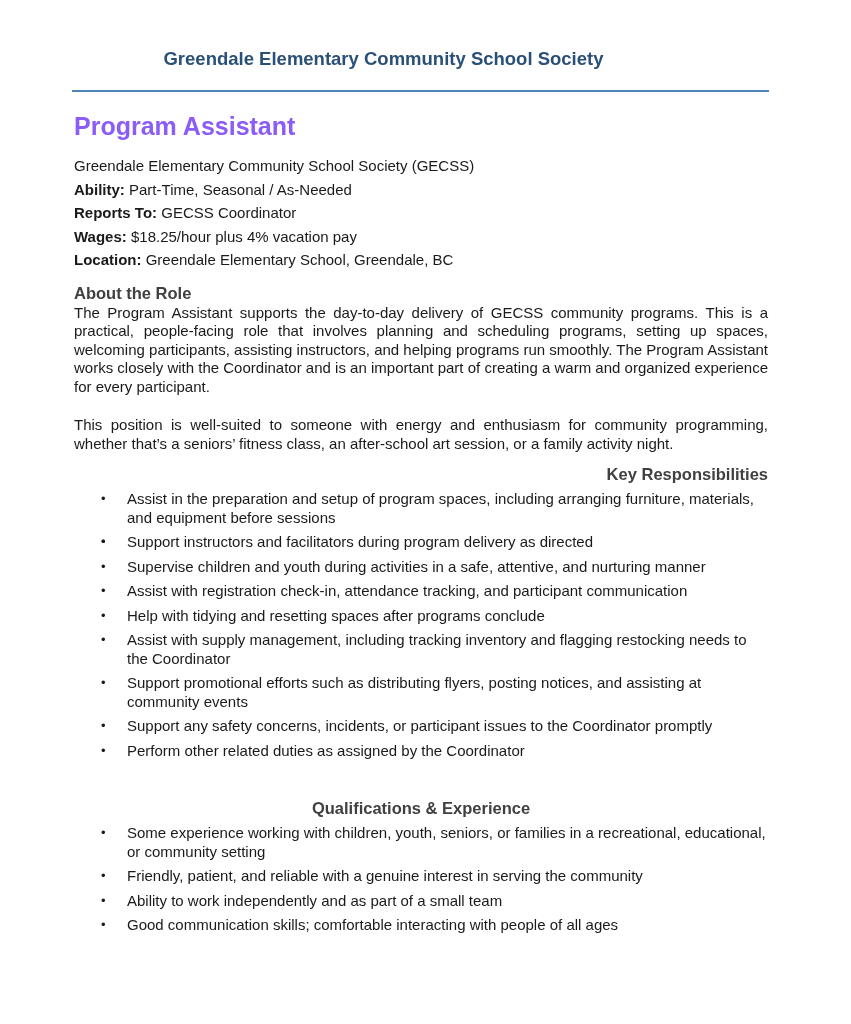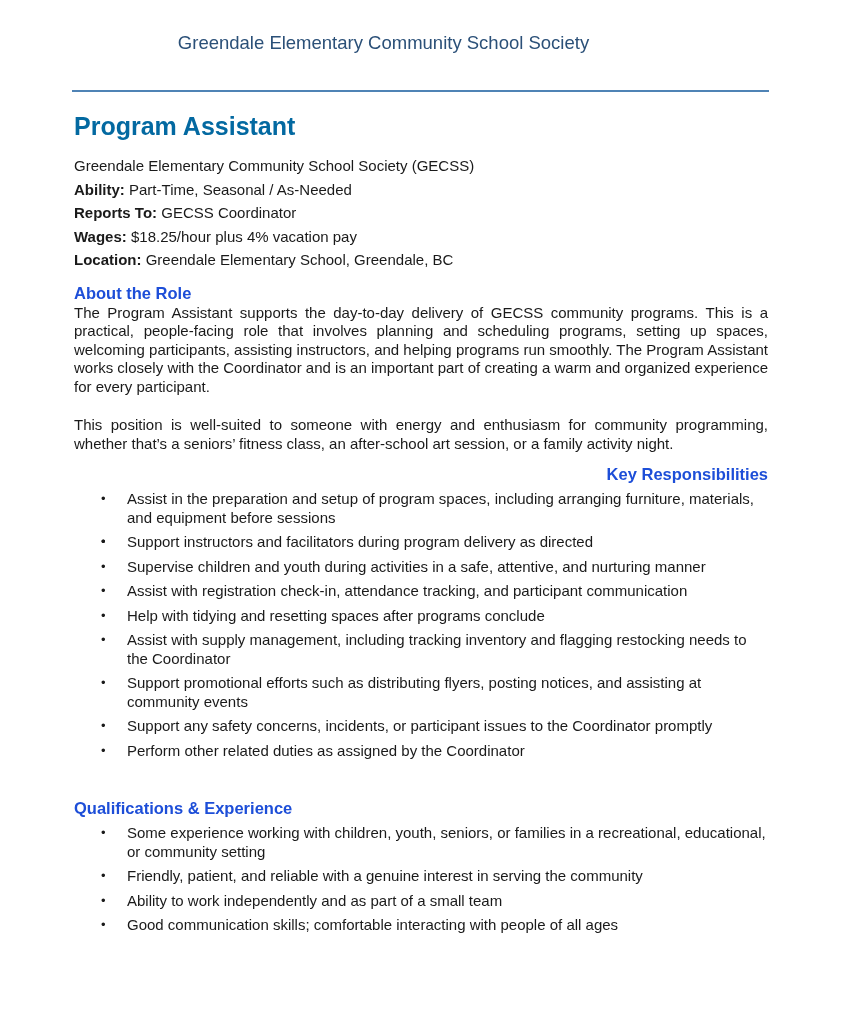--- a/index.html
+++ b/index.html
@@ -1,37 +1,37 @@
 <!DOCTYPE html>
 <html><head>
   <meta charset="utf-8">
   <style>
     html, body { margin: 0; padding: 0; background: #ffffff; }
     body {
       width: 851px; height: 1024px; position: relative; overflow: hidden;
       font-family: "Liberation Sans", sans-serif; color: #1a1a1a;
     }
     .org-header {
-      position: absolute; left: 0; width: 767px; top: 32px;
-      text-align: center; font-weight: normal; font-size: 18.5px; color: #2b5078;
+      position: absolute; left: 0; width: 767px; top: 48px;
+      text-align: center; font-weight: bold; font-size: 18.5px; color: #2b5078;
     }
     .rule {
       position: absolute; left: 72px; width: 697px; top: 90px;
       height: 2px; background: #4f83b5;
     }
     .content { position: absolute; left: 74px; top: 110px; width: 694px; }
     .page-title {
-      font-size: 25px; font-weight: bold; color: #0369a1;
+      font-size: 25px; font-weight: bold; color: #8b5cf6;
       margin: 0 0 12px 0; line-height: 32px;
     }
     .meta-line { font-size: 15px; line-height: 23.5px; margin: 0; }
     .meta-line b { font-weight: bold; }
     .org-full { font-weight: normal; }
     .section-heading {
-      font-size: 16.5px; font-weight: bold; color: #1d4ed8;
+      font-size: 16.5px; font-weight: bold; color: #404040;
       margin: 0; line-height: 22px;
     }
     .para {
       font-size: 15px; line-height: 18.5px; margin: 0; text-align: justify;
     }
     ul.bullets { list-style: none; margin: 0; padding: 0; }
     ul.bullets li {
       position: relative; padding-left: 53px; font-size: 15px; line-height: 18.5px;
     }
     ul.bullets li .bullet {
@@ -77,20 +77,20 @@
     <li style="margin-bottom:6px;"><span class="bullet">•</span><span>Support instructors and facilitators during program delivery as directed</span></li>
     <li style="margin-bottom:6px;"><span class="bullet">•</span><span>Supervise children and youth during activities in a safe, attentive, and nurturing manner</span></li>
     <li style="margin-bottom:6px;"><span class="bullet">•</span><span>Assist with registration check-in, attendance tracking, and participant communication</span></li>
     <li style="margin-bottom:6px;"><span class="bullet">•</span><span>Help with tidying and resetting spaces after programs conclude</span></li>
     <li style="margin-bottom:6px;"><span class="bullet">•</span><span>Assist with supply management, including tracking inventory and flagging restocking needs to the Coordinator</span></li>
     <li style="margin-bottom:6px;"><span class="bullet">•</span><span>Support promotional efforts such as distributing flyers, posting notices, and assisting at community events</span></li>
     <li style="margin-bottom:6px;"><span class="bullet">•</span><span>Support any safety concerns, incidents, or participant issues to the Coordinator promptly</span></li>
     <li><span class="bullet">•</span><span>Perform other related duties as assigned by the Coordinator</span></li>
   </ul>
 
-  <h2 class="section-heading" style="margin-top:37px; margin-bottom:5px;">Qualifications &amp; Experience</h2>
+  <h2 class="section-heading" style="margin-top:37px; margin-bottom:5px;text-align:center;">Qualifications &amp; Experience</h2>
   <ul class="bullets">
     <li style="margin-bottom:6px;"><span class="bullet">•</span><span>Some experience working with children, youth, seniors, or families in a recreational, educational, or community setting</span></li>
     <li style="margin-bottom:6px;"><span class="bullet">•</span><span>Friendly, patient, and reliable with a genuine interest in serving the community</span></li>
     <li style="margin-bottom:6px;"><span class="bullet">•</span><span>Ability to work independently and as part of a small team</span></li>
     <li><span class="bullet">•</span><span>Good communication skills; comfortable interacting with people of all ages</span></li>
   </ul>
 </div>
 
 </body></html>

